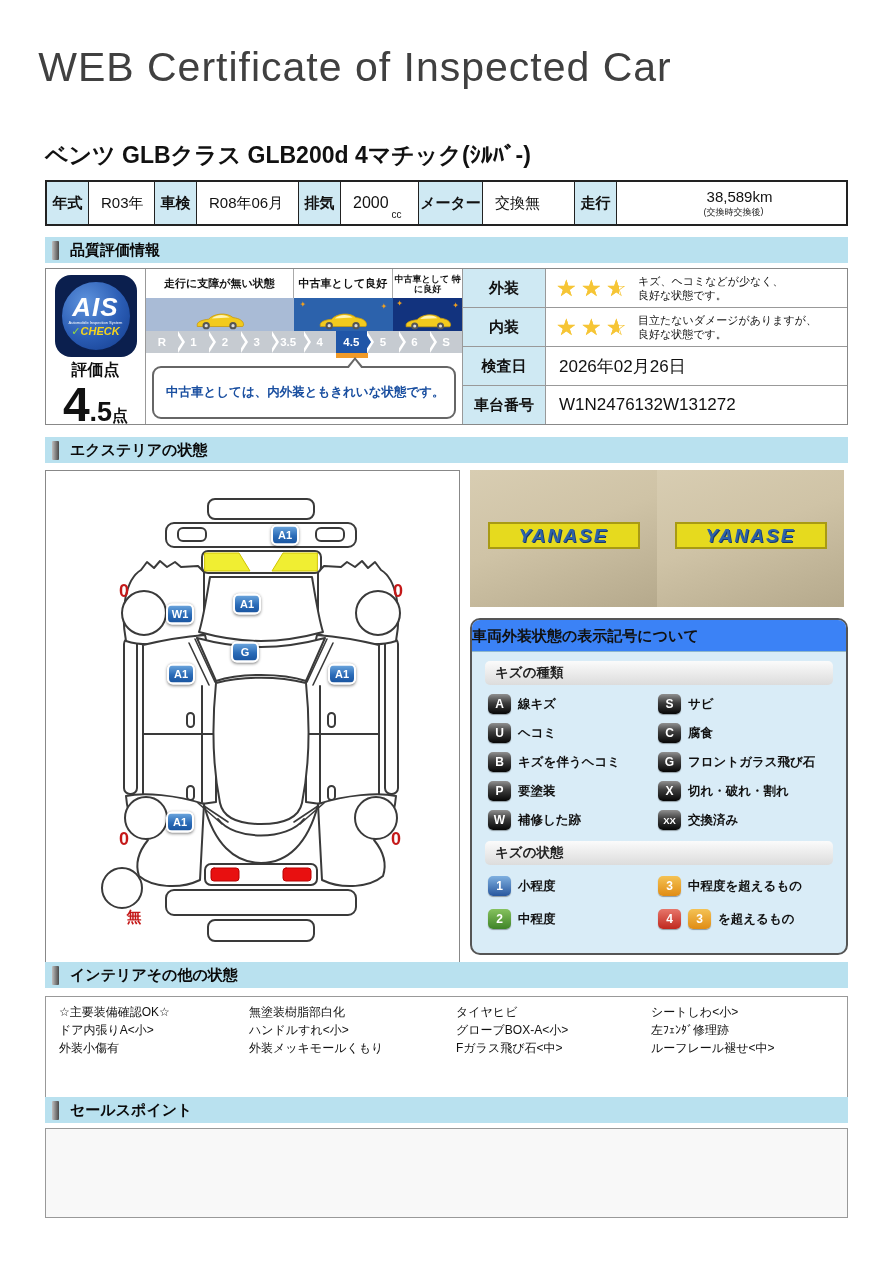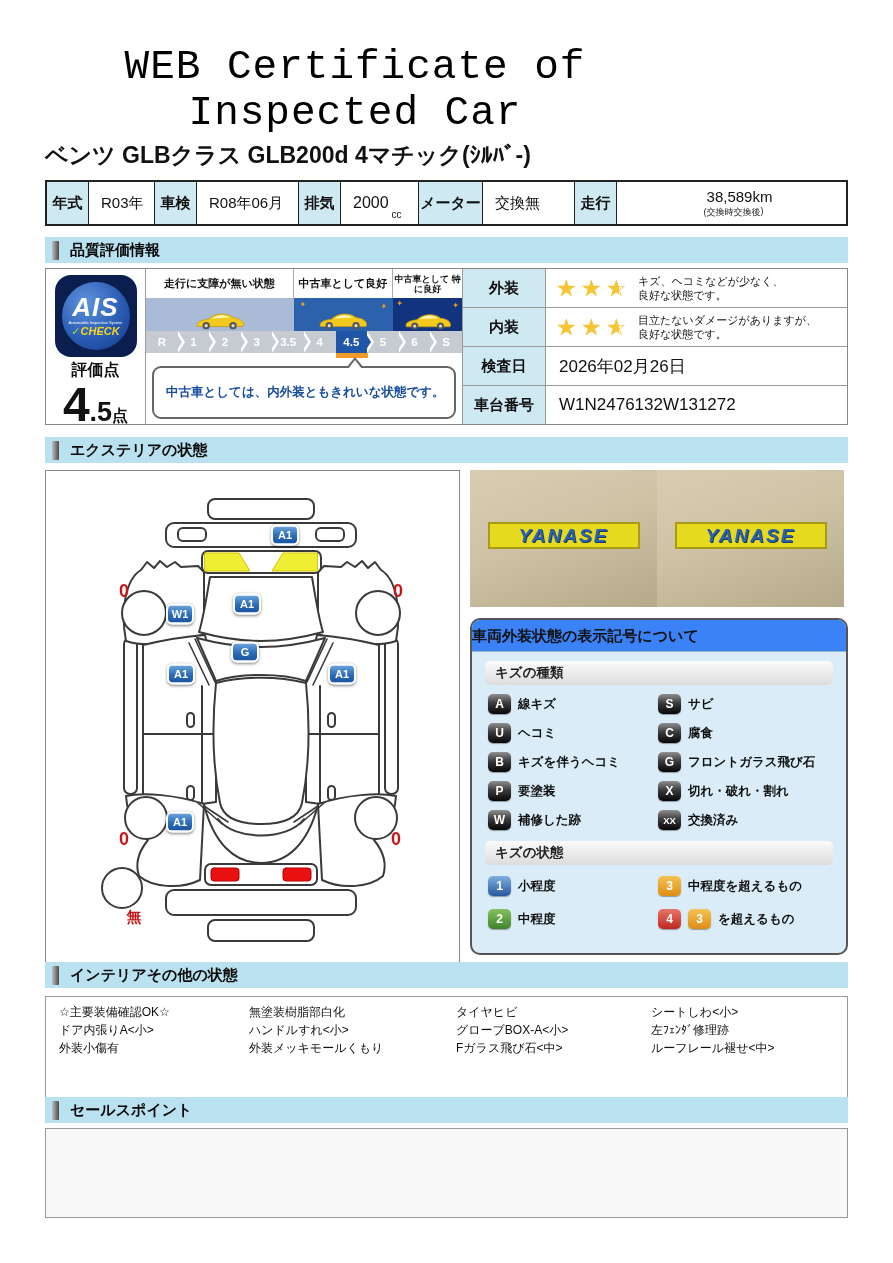--- a/index.html
+++ b/index.html
@@ -2,21 +2,21 @@
 <html><head>
 <meta charset="utf-8">
 <style>
   * { margin:0; padding:0; box-sizing:border-box; }
   html,body { background:#fff; }
   body { font-family:"Liberation Sans","DejaVu Sans",sans-serif; color:#111; }
   #page { position:relative; width:893px; height:1263px; background:#fff; overflow:hidden; }
 
   
   .main-title { position:absolute; top:44px; left:0; width:710px; text-align:center;
-    font-family:Liberation Mono, monospace; font-size:41px; color:#000000; letter-spacing:1px; }
+    font-family:Liberation Sans, sans-serif; font-size:41px; color:#404040; letter-spacing:1px; }
   .car-name { position:absolute; top:140px; left:45px; font-size:23px; font-weight:bold;text-align:right; }
 
   
   .specs { position:absolute; top:180px; left:45px; width:803px; height:46px;
     display:flex; border:2px solid #222; background:#fff; }
   .specs .cell { border-right:1px solid #222; display:flex; align-items:center; font-size:15px; }
   .specs .cell:last-child { border-right:none; }
   .specs .lab { background:#cfe9f3; font-weight:bold; justify-content:center; }
   .specs .val { padding-left:12px; }
   .w-lab { width:42px; } .w-metlab { width:64px; }

